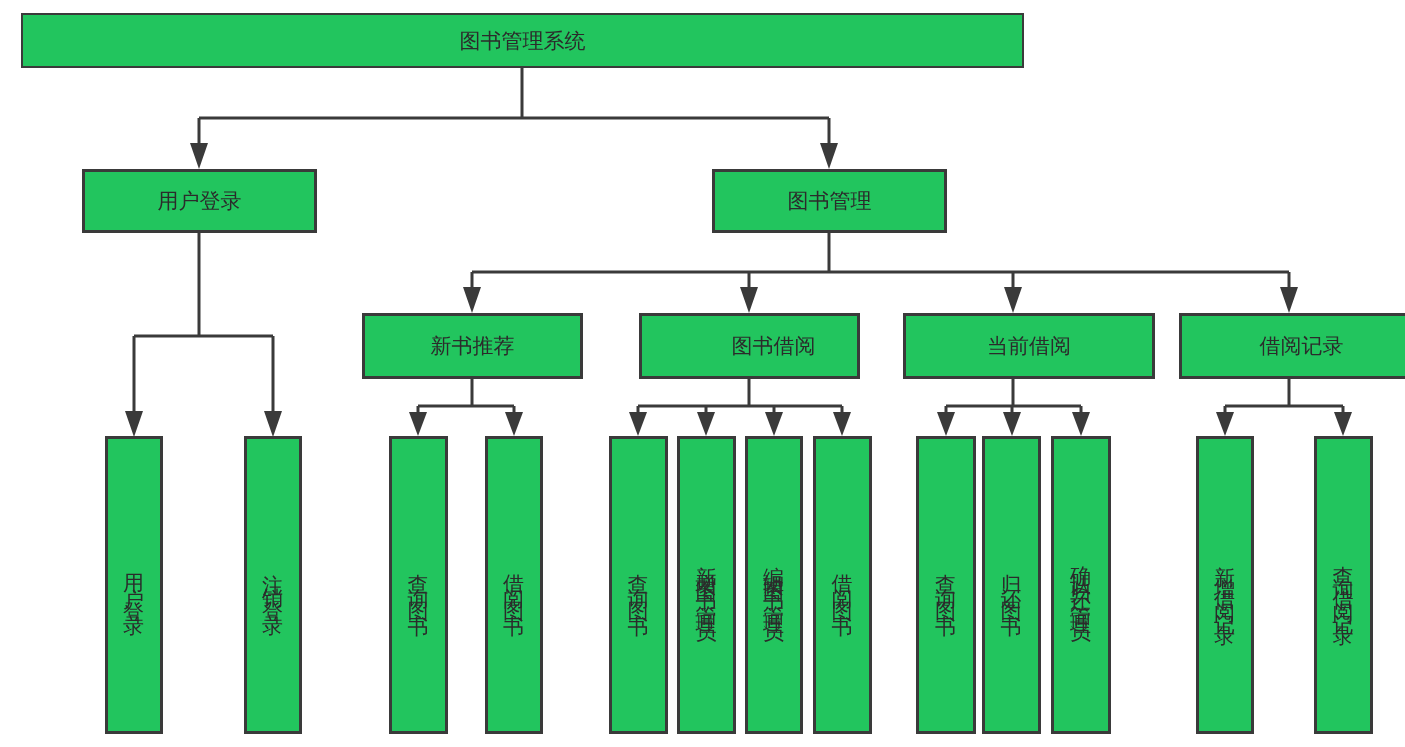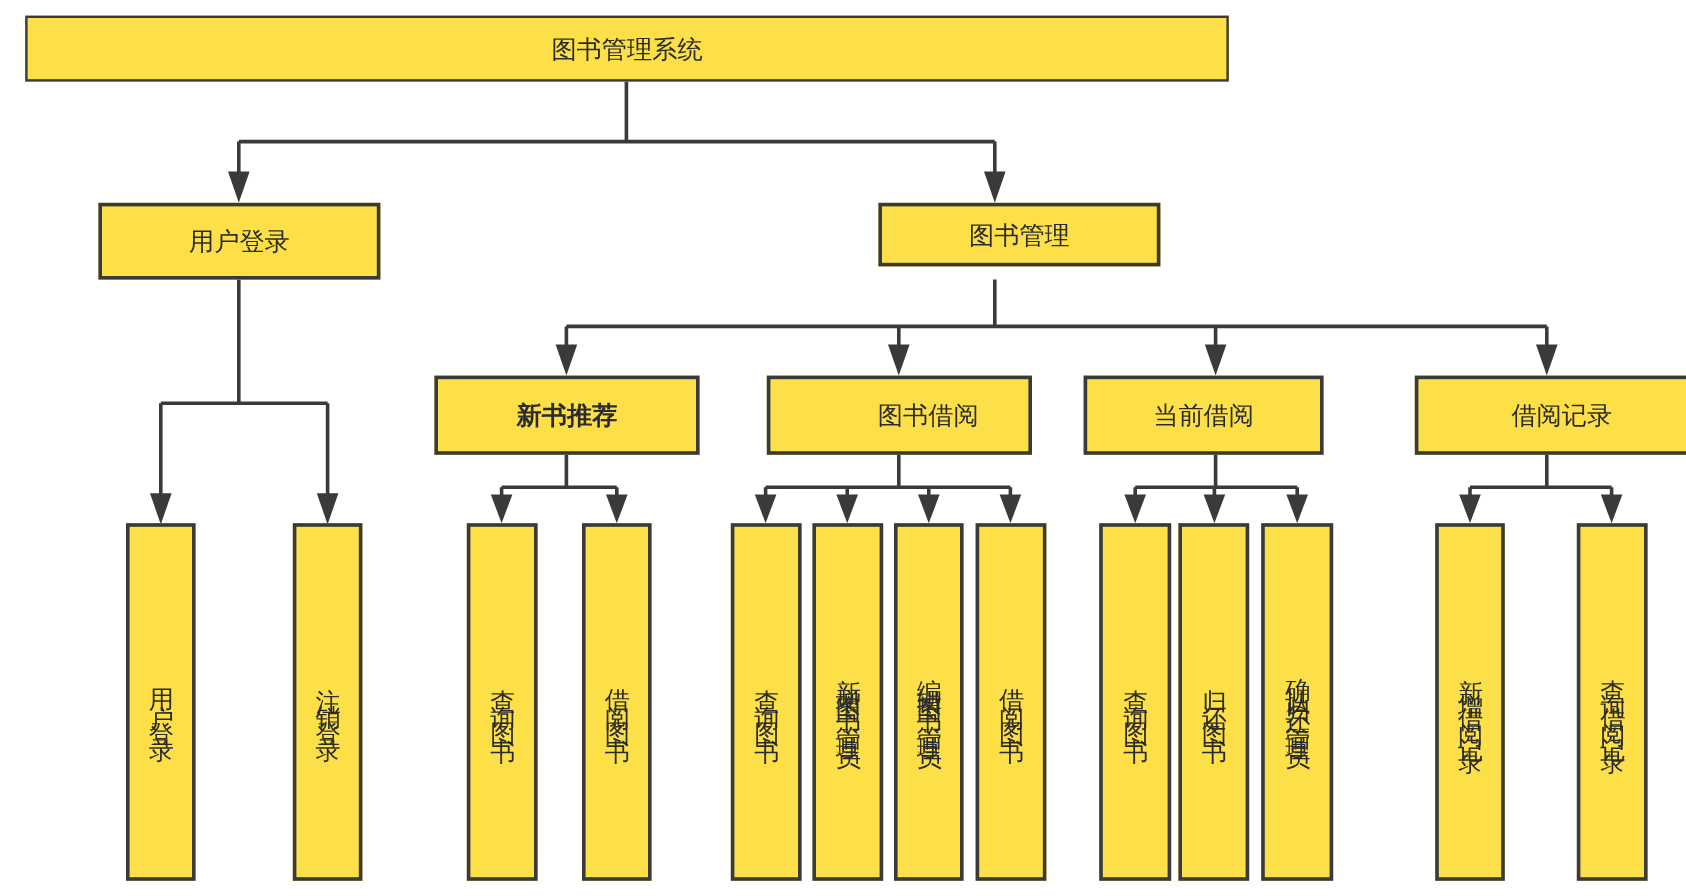--- a/index.html
+++ b/index.html
@@ -2,21 +2,21 @@
 <html><head>
 <meta charset="utf-8">
 <style>
   html,body{margin:0;padding:0;background:#ffffff;}
   .stage{
     position:relative;width:1405px;height:747px;background:#ffffff;overflow:hidden;
     font-family:"Liberation Sans","DejaVu Sans",sans-serif;color:#2b2b2b;
   }
   .lines{position:absolute;left:0;top:0;width:1405px;height:747px;}
   .box{
-    position:absolute;box-sizing:border-box;background:#fde047;
+    position:absolute;box-sizing:border-box;background:#22c55e;
     border:3px solid #3a3a3a;display:flex;align-items:center;justify-content:center;
   }
   .root{border-width:2px;font-size:21px;}
   .hnode{font-size:21px;}
   .vbox span{
     writing-mode:vertical-rl;text-orientation:mixed;
     font-size:21px;line-height:1;white-space:nowrap;
   }
   .ls-lg span{letter-spacing:14px;}
   .ls-md span{letter-spacing:12px;}
@@ -71,31 +71,31 @@
     </g>
   </svg>
 
   <div class="box root" style="left:21px;top:13px;width:1003px;height:55px;">
     <span>图书管理系统</span>
   </div>
 
   <div class="box hnode" style="left:82px;top:169px;width:235px;height:64px;">
     <span>用户登录</span>
   </div>
-  <div class="box hnode" style="left:732px;top:169px;width:235px;height:53px;">
+  <div class="box hnode" style="left:712px;top:169px;width:235px;height:64px;">
     <span>图书管理</span>
   </div>
 
-  <div class="box hnode" style="left:362px;top:313px;width:221px;height:66px;font-weight:bold;">
+  <div class="box hnode" style="left:362px;top:313px;width:221px;height:66px;">
     <span>新书推荐</span>
   </div>
   <div class="box hnode" style="left:639px;top:313px;width:221px;height:66px;padding-left:48px;">
     <span>图书借阅</span>
   </div>
-  <div class="box hnode" style="left:903px;top:313px;width:200px;height:66px;">
+  <div class="box hnode" style="left:903px;top:313px;width:252px;height:66px;">
     <span>当前借阅</span>
   </div>
   <div class="box hnode" style="left:1179px;top:313px;width:245px;height:66px;">
     <span>借阅记录</span>
   </div>
 
   <div class="box vbox ls-lg" style="left:105px;top:436px;width:58px;height:298px;">
     <span>用户登录</span>
   </div>
   <div class="box vbox ls-lg" style="left:244px;top:436px;width:58px;height:298px;">

